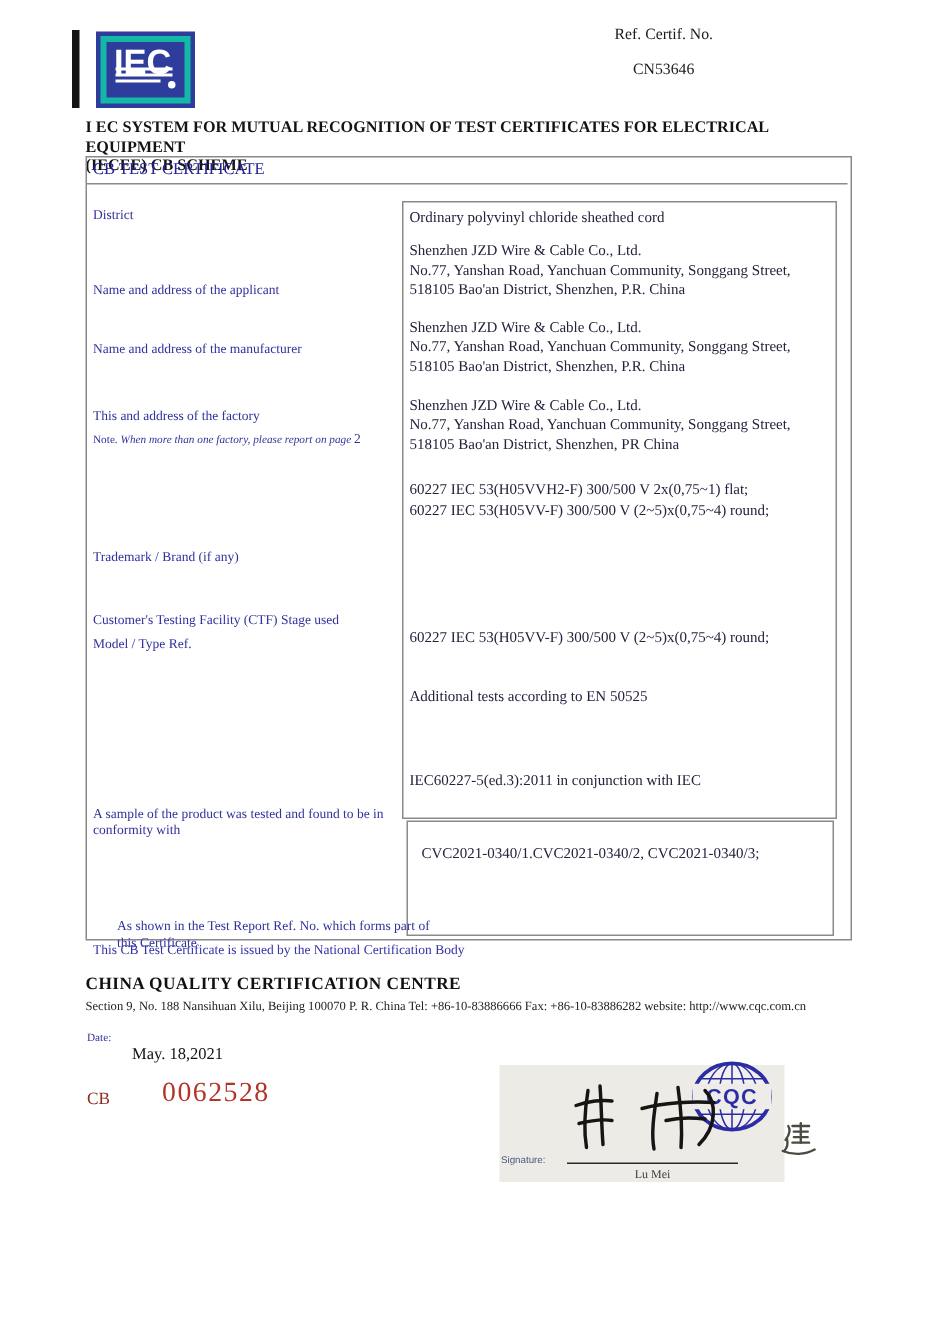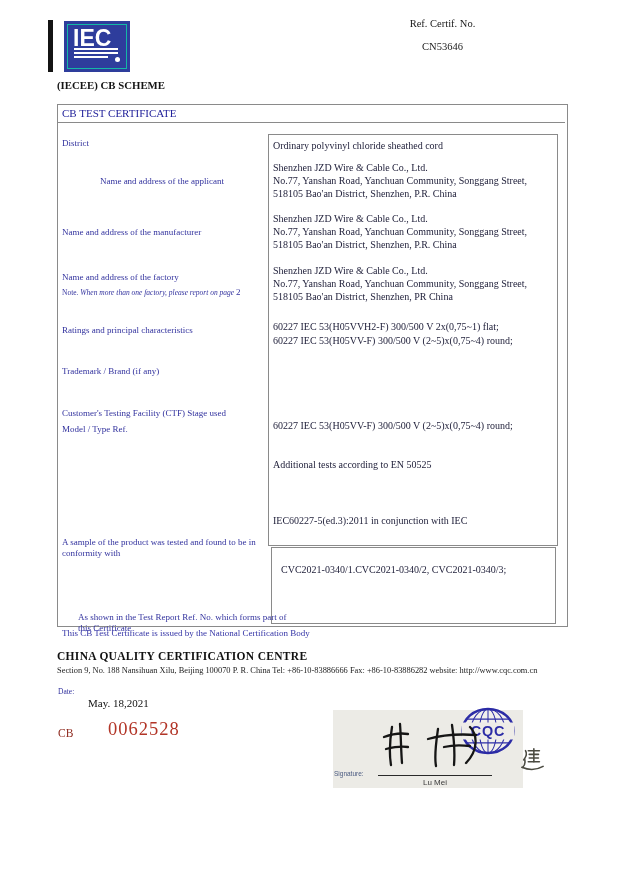--- a/index.html
+++ b/index.html
@@ -8,32 +8,32 @@
   .abs{position:absolute;}
   .lbl{color:#32329e;font-size:9px;line-height:11px;}
   .val{color:#23233d;font-size:10px;line-height:13px;}
   .note{color:#32329e;font-size:7.5px;}
   .note i{font-style:italic;}
   .box{border:1px solid #8a8a8a;}
   .title{color:#22229b;font-weight:normal;font-size:11px;}
   .hdr{color:#141414;font-weight:bold;font-size:10.8px;line-height:12.5px;}
   .rule{background:#8a8a8a;height:1px;}
   .iec-box{background:#2e3d9c;}
-  .iec-inner{position:absolute;left:3px;top:3px;right:3px;bottom:3px;border:1px solid #14b8a6;}
+  .iec-inner{position:absolute;left:3px;top:3px;right:3px;bottom:3px;border:4px solid #14b8a6;}
   .iec-text{position:absolute;left:5px;top:0px;color:#fff;font-family:"Liberation Sans",sans-serif;
             font-weight:bold;font-size:23px;letter-spacing:0px;transform:scaleY(1.02);}
   .iec-lines{position:absolute;left:6px;right:8px;bottom:5px;height:15px;}
   .iec-line{background:#fff;height:2px;margin-bottom:2px;}
   .iec-dot{position:absolute;right:-2px;bottom:1px;width:5px;height:5px;border-radius:50%;background:#fff;}
   .refblk{color:#1a1a1a;font-size:10.5px;text-align:center;}
   .redpfx{color:#8f2a1f;font-size:11.5px;font-weight:normal;}
   .rednum{color:#b23527;font-size:18.5px;letter-spacing:1px;}
   .scanbg{background:#ecebe6;}
   .sig-label{font-family:"Liberation Sans",sans-serif;font-size:6.5px;color:#4a5a80;}
-  .sig-name{font-family:Liberation Sans, sans-serif;font-size:8px;color:#3b3b3b;text-align:center;}
+  .sig-name{font-family:Liberation Serif, serif;font-size:8px;color:#3b3b3b;text-align:center;}
   .sig-line{background:#2a2a2a;height:1px;}
   .issuer{color:#3434a6;font-size:9px;}
   .ncb-name{color:#111;font-weight:bold;font-size:11.5px;letter-spacing:0.3px;}
   .ncb-addr{color:#222;font-size:8.4px;}
   .date-lbl{color:#32329e;font-size:7.5px;}
   .date-val{color:#111;font-size:11px;}
 </style>
 </head>
 <body>
 
@@ -49,39 +49,39 @@
         <div class="iec-line" style="width:78%;"></div>
         <div class="iec-dot"></div>
       </div>
     </div>
   </div>
 
   <div class="abs refblk" style="left:385px;top:18px;width:115px;">Ref. Certif. No.</div>
   <div class="abs refblk" style="left:385px;top:41px;width:115px;">CN53646</div>
 
   <div class="abs hdr" style="left:57px;top:79px;width:512px;">
+    <div>I EC SYSTEM FOR MUTUAL RECOGNITION OF TEST CERTIFICATES FOR ELECTRICAL EQUIPMENT</div>
     <div>(IECEE) CB SCHEME</div>
   </div>
 
   <div class="abs box" style="left:57px;top:104px;width:509px;height:521px;"></div>
   <div class="abs title" style="left:62px;top:107px;">CB TEST CERTIFICATE</div>
   <div class="abs rule" style="left:58px;top:122px;width:507px;"></div>
 
   <div class="abs box" style="left:268px;top:134px;width:288px;height:410px;"></div>
 
   <div class="abs box" style="left:271px;top:547px;width:283px;height:75px;"></div>
 
   <div class="abs lbl" style="left:62px;top:138px;width:200px;">District</div>
-  <div class="abs lbl" style="left:62px;top:176px;width:200px;text-align:center;">Name and address of the applicant</div>
+  <div class="abs lbl" style="left:62px;top:188px;width:200px;">Name and address of the applicant</div>
   <div class="abs lbl" style="left:62px;top:227px;width:200px;">Name and address of the manufacturer</div>
-  <div class="abs lbl" style="left:62px;top:272px;width:200px;">Name and address of the factory</div>
+  <div class="abs lbl" style="left:62px;top:272px;width:200px;">This and address of the factory</div>
   <div class="abs note" style="left:62px;top:287px;width:215px;">
     <span>Note. </span><i>When more than one factory, please report on page </i><span style="font-size:9px;">2</span>
   </div>
-  <div class="abs lbl" style="left:62px;top:325px;width:200px;">Ratings and principal characteristics</div>
   <div class="abs lbl" style="left:62px;top:366px;width:200px;">Trademark / Brand (if any)</div>
   <div class="abs lbl" style="left:62px;top:408px;width:205px;">Customer's Testing Facility (CTF) Stage used</div>
   <div class="abs lbl" style="left:62px;top:424px;width:200px;">Model / Type Ref.</div>
   <div class="abs lbl" style="left:62px;top:537px;width:208px;">A sample of the product was tested and found to be in conformity with</div>
   <div class="abs lbl" style="left:78px;top:580px;width:210px;margin-top:32px;">As shown in the Test Report Ref. No. which forms part of this Certificate</div>
 
   <div class="abs val" style="left:273px;top:139px;width:280px;">Ordinary polyvinyl chloride sheathed cord</div>
 
   <div class="abs val" style="left:273px;top:161px;width:280px;">
     <div>Shenzhen JZD Wire &amp; Cable Co., Ltd.</div>

